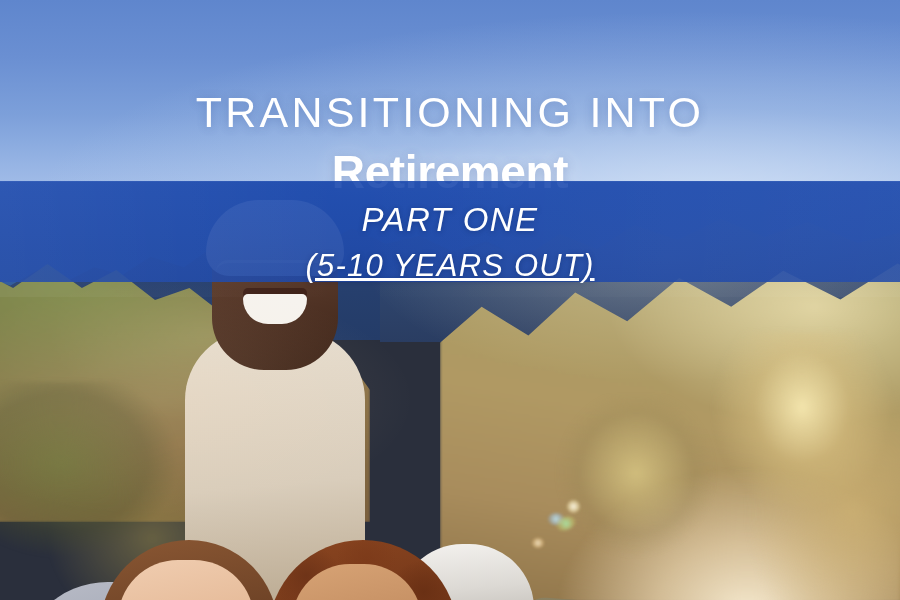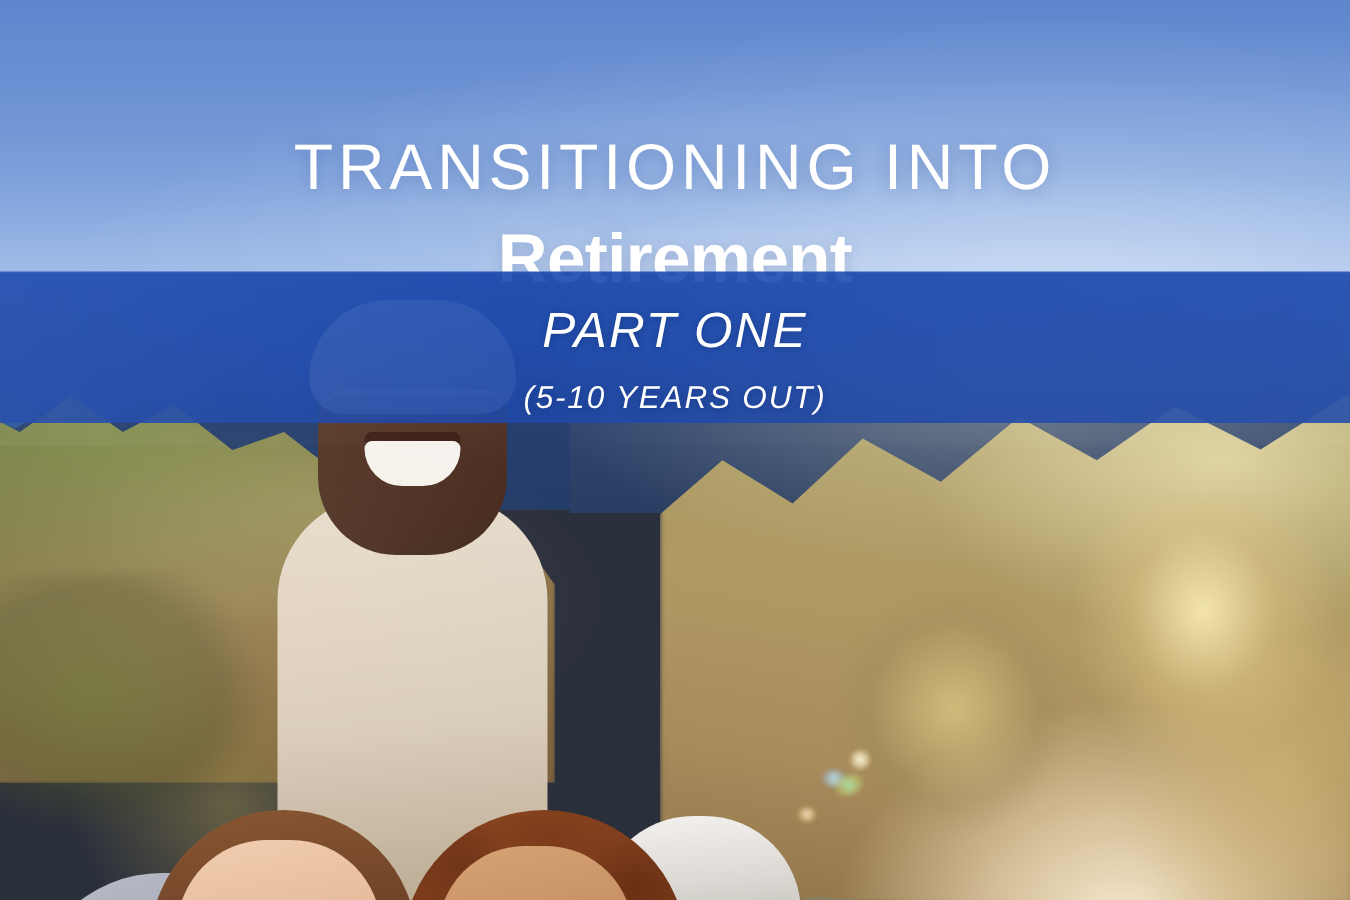--- a/index.html
+++ b/index.html
@@ -277,28 +277,29 @@
     font-size: 33px;
     font-style: italic;
     font-weight: 400;
     letter-spacing: 1.4px;
     line-height: 38px;
     font-family: "Liberation Sans", sans-serif;
     text-shadow: 0 1px 5px rgba(10,30,80,0.35);
   }
   .band-line2 {
     color: #ffffff;
-    font-size: 21px;
+    font-size: 31px;
     font-style: italic;
     font-weight: 400;
     letter-spacing: 1.2px;
     line-height: 36px;
     margin-top: 9px;
     font-family: "Liberation Sans", sans-serif;
     text-shadow: 0 1px 5px rgba(10,30,80,0.35);
+    text-decoration: underline;
   }
 </style>
 </head>
 <body>
 
 <div class="banner">
 
   <div class="sky"></div>
 
   <div class="photo">

